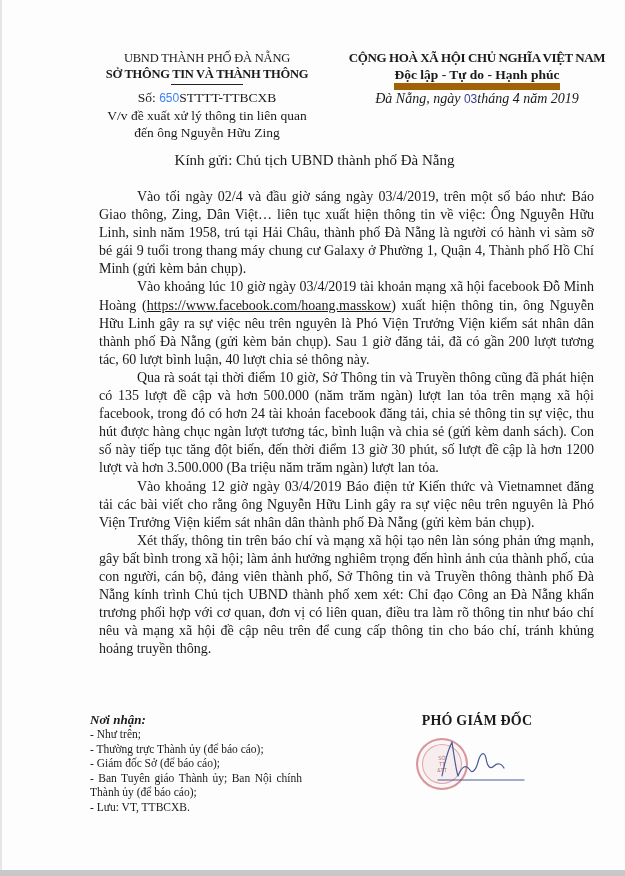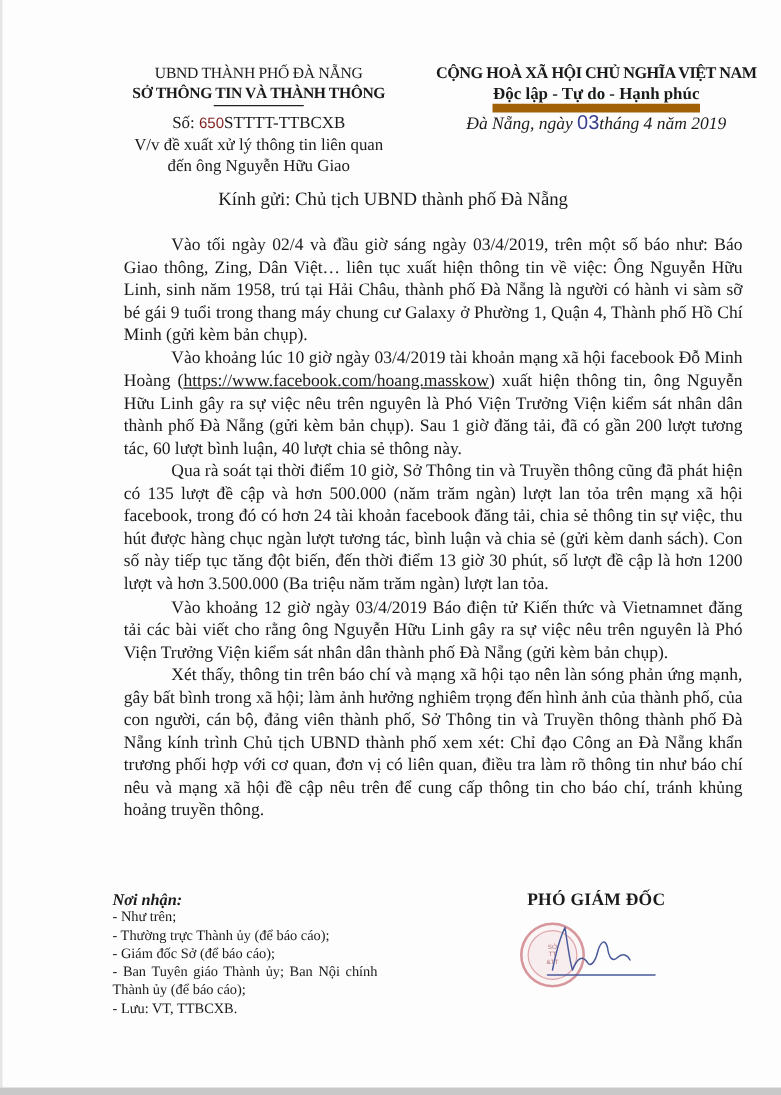--- a/index.html
+++ b/index.html
@@ -24,27 +24,27 @@
     text-align: center;
   }
   .header-right {
     position: absolute; left: 325px; top: 50px; width: 300px;
     text-align: center;
   }
   .org-parent { font-size: 12.5px; letter-spacing: -0.2px; line-height: 16px; }
   .org-name { font-size: 12.5px; font-weight: bold; letter-spacing: -0.3px; line-height: 16px; }
   .rule-short { width: 72px; height: 1px; background: #222; margin: 2px auto 4px auto; }
   .doc-number { font-size: 13.5px; line-height: 17px; margin-top: 2px; }
-  .doc-number .num { color: #7f1d1d; font-family: "Liberation Sans", sans-serif; font-size: 12px; }
+  .doc-number .num { color: #3b82f6; font-family: "Liberation Sans", sans-serif; font-size: 12px; }
   .subject { font-size: 13.5px; line-height: 17px; }
   .nation { font-size: 13px; font-weight: bold; letter-spacing: -0.4px; line-height: 16px; }
   .motto { font-size: 13.5px; font-weight: bold; line-height: 17px; }
   .motto span { border-bottom: 7px solid #a16207; padding-bottom: 1px; }
   .place-date { font-size: 14px; font-style: italic; line-height: 20px; margin-top: 6px; }
-  .place-date .num { color: #3a3f8f; font-style: normal; font-family: "Liberation Sans", sans-serif; font-size: 16px; text-align: right; }
+  .place-date .num { color: #3a3f8f; font-style: normal; font-family: "Liberation Sans", sans-serif; font-size: 12px; text-align: right; }
 
   .recipient {
     position: absolute; left: 0; top: 152px; width: 625px; text-align: center;
     font-size: 15px;
   }
   .body-text {
     position: absolute; left: 85px; top: 188px; width: 495px;
     font-size: 14px; line-height: 18.1px; text-align: justify; margin-left: 12px;
   }
   .body-text p { margin: 0; text-indent: 38px; }
@@ -81,21 +81,21 @@
 <body>
 
 <div class="page">
 
   <div class="header-left">
     <div class="org-parent">UBND THÀNH PHỐ ĐÀ NẴNG</div>
     <div class="org-name">SỞ THÔNG TIN VÀ THÀNH THÔNG</div>
     <div class="rule-short"></div>
     <div class="doc-number"><span>Số: </span><span class="num">650</span><span>STTTT-TTBCXB</span></div>
     <div class="subject">V/v đề xuất xử lý thông tin liên quan</div>
-    <div class="subject">đến ông Nguyễn Hữu Giao</div>
+    <div class="subject">đến ông Nguyễn Hữu Zing</div>
   </div>
 
   <div class="header-right">
     <div class="nation">CỘNG HOÀ XÃ HỘI CHỦ NGHĨA VIỆT NAM</div>
     <div class="motto"><span>Độc lập - Tự do - Hạnh phúc</span></div>
     <div class="place-date"><span>Đà Nẵng, ngày </span><span class="num">03</span><span>tháng 4 năm 2019</span></div>
   </div>
 
   <div class="recipient">Kính gửi: Chủ tịch UBND thành phố Đà Nẵng</div>
 

